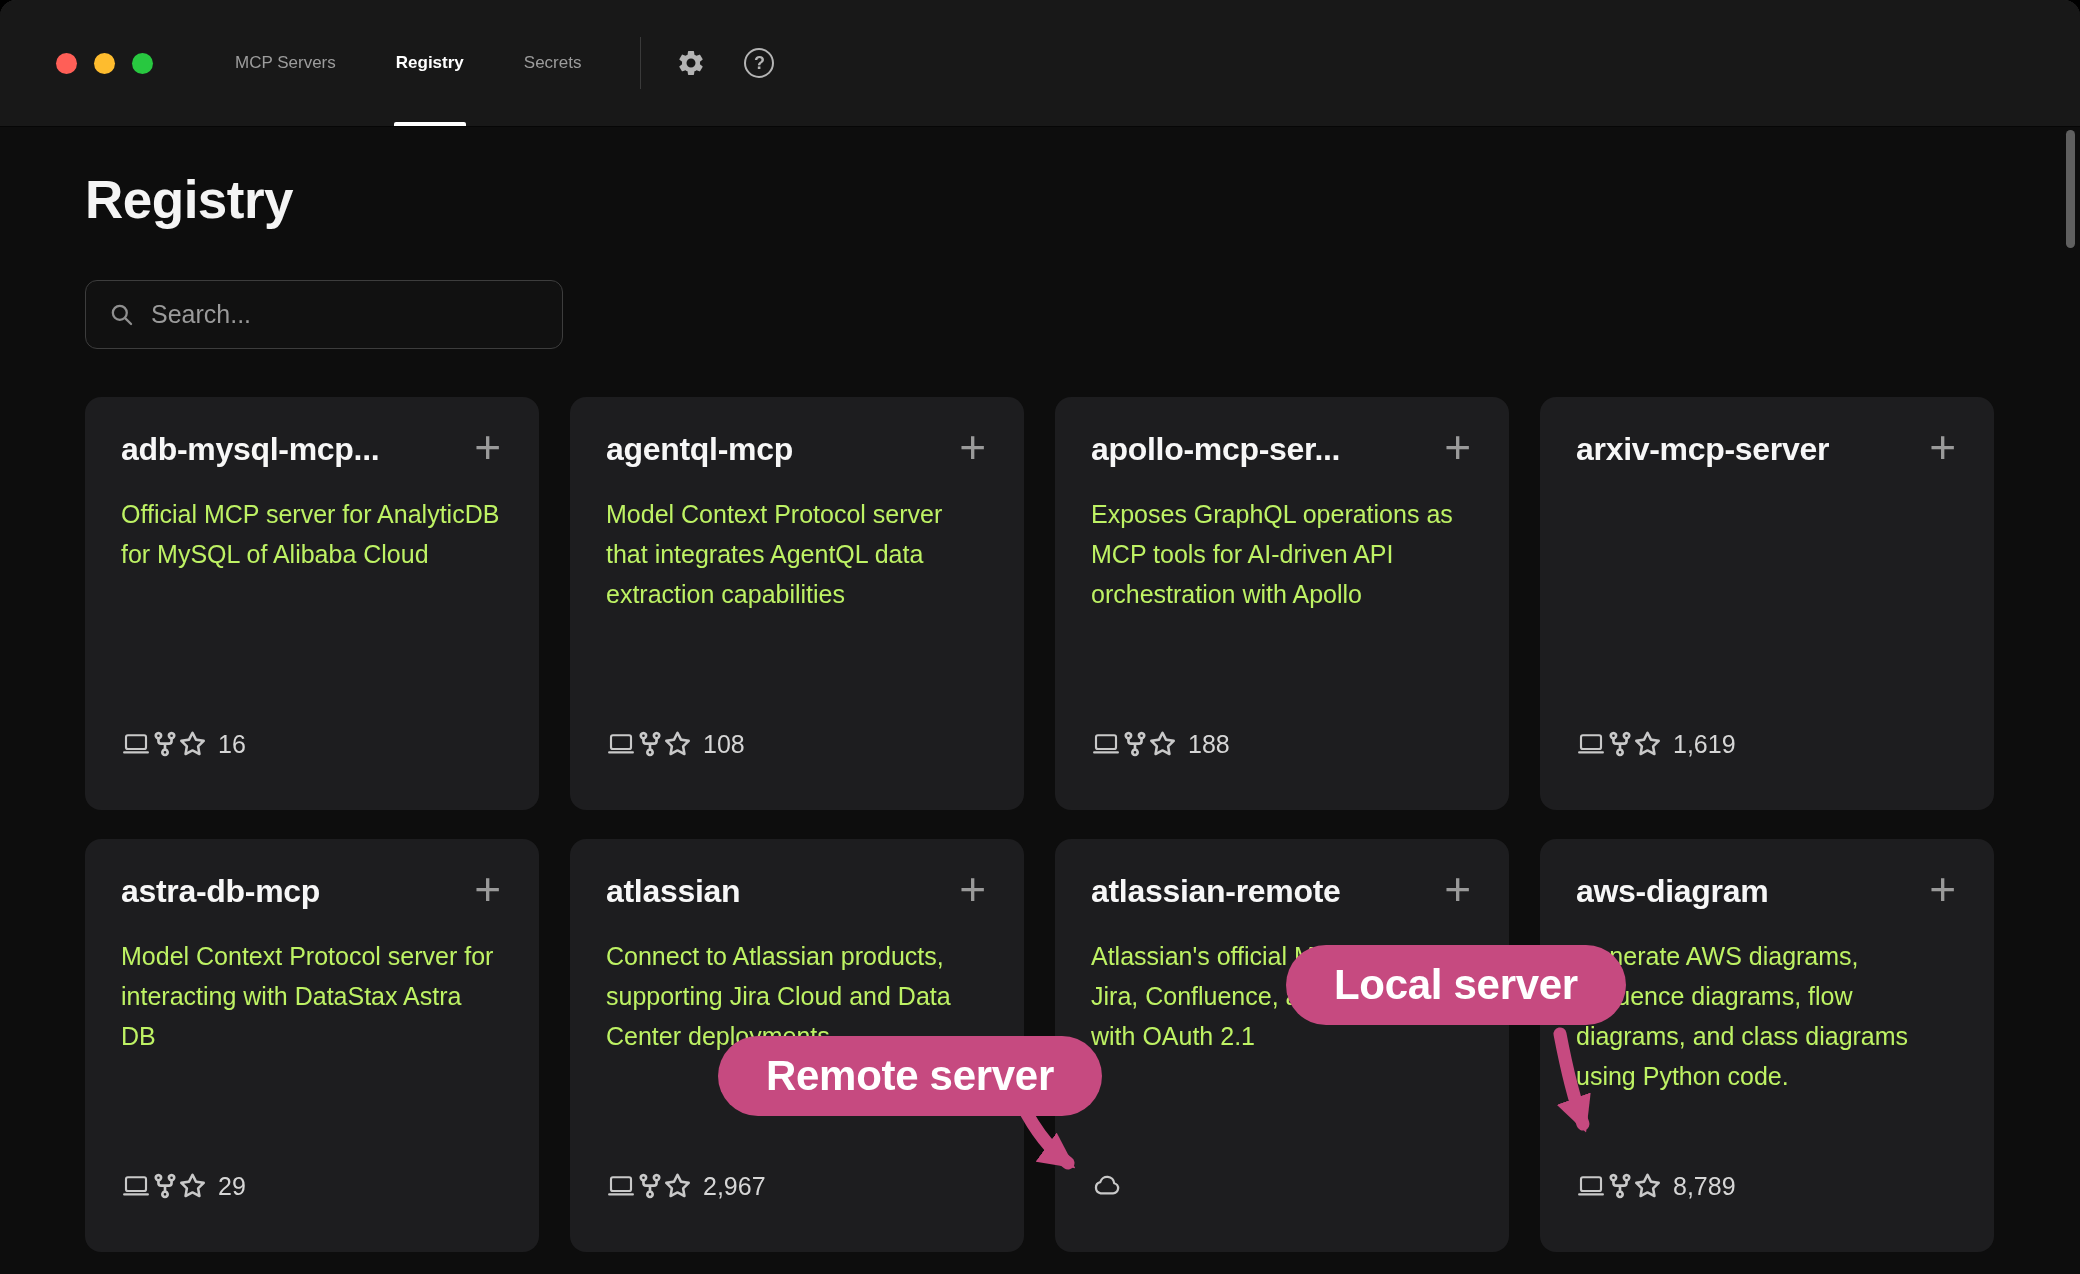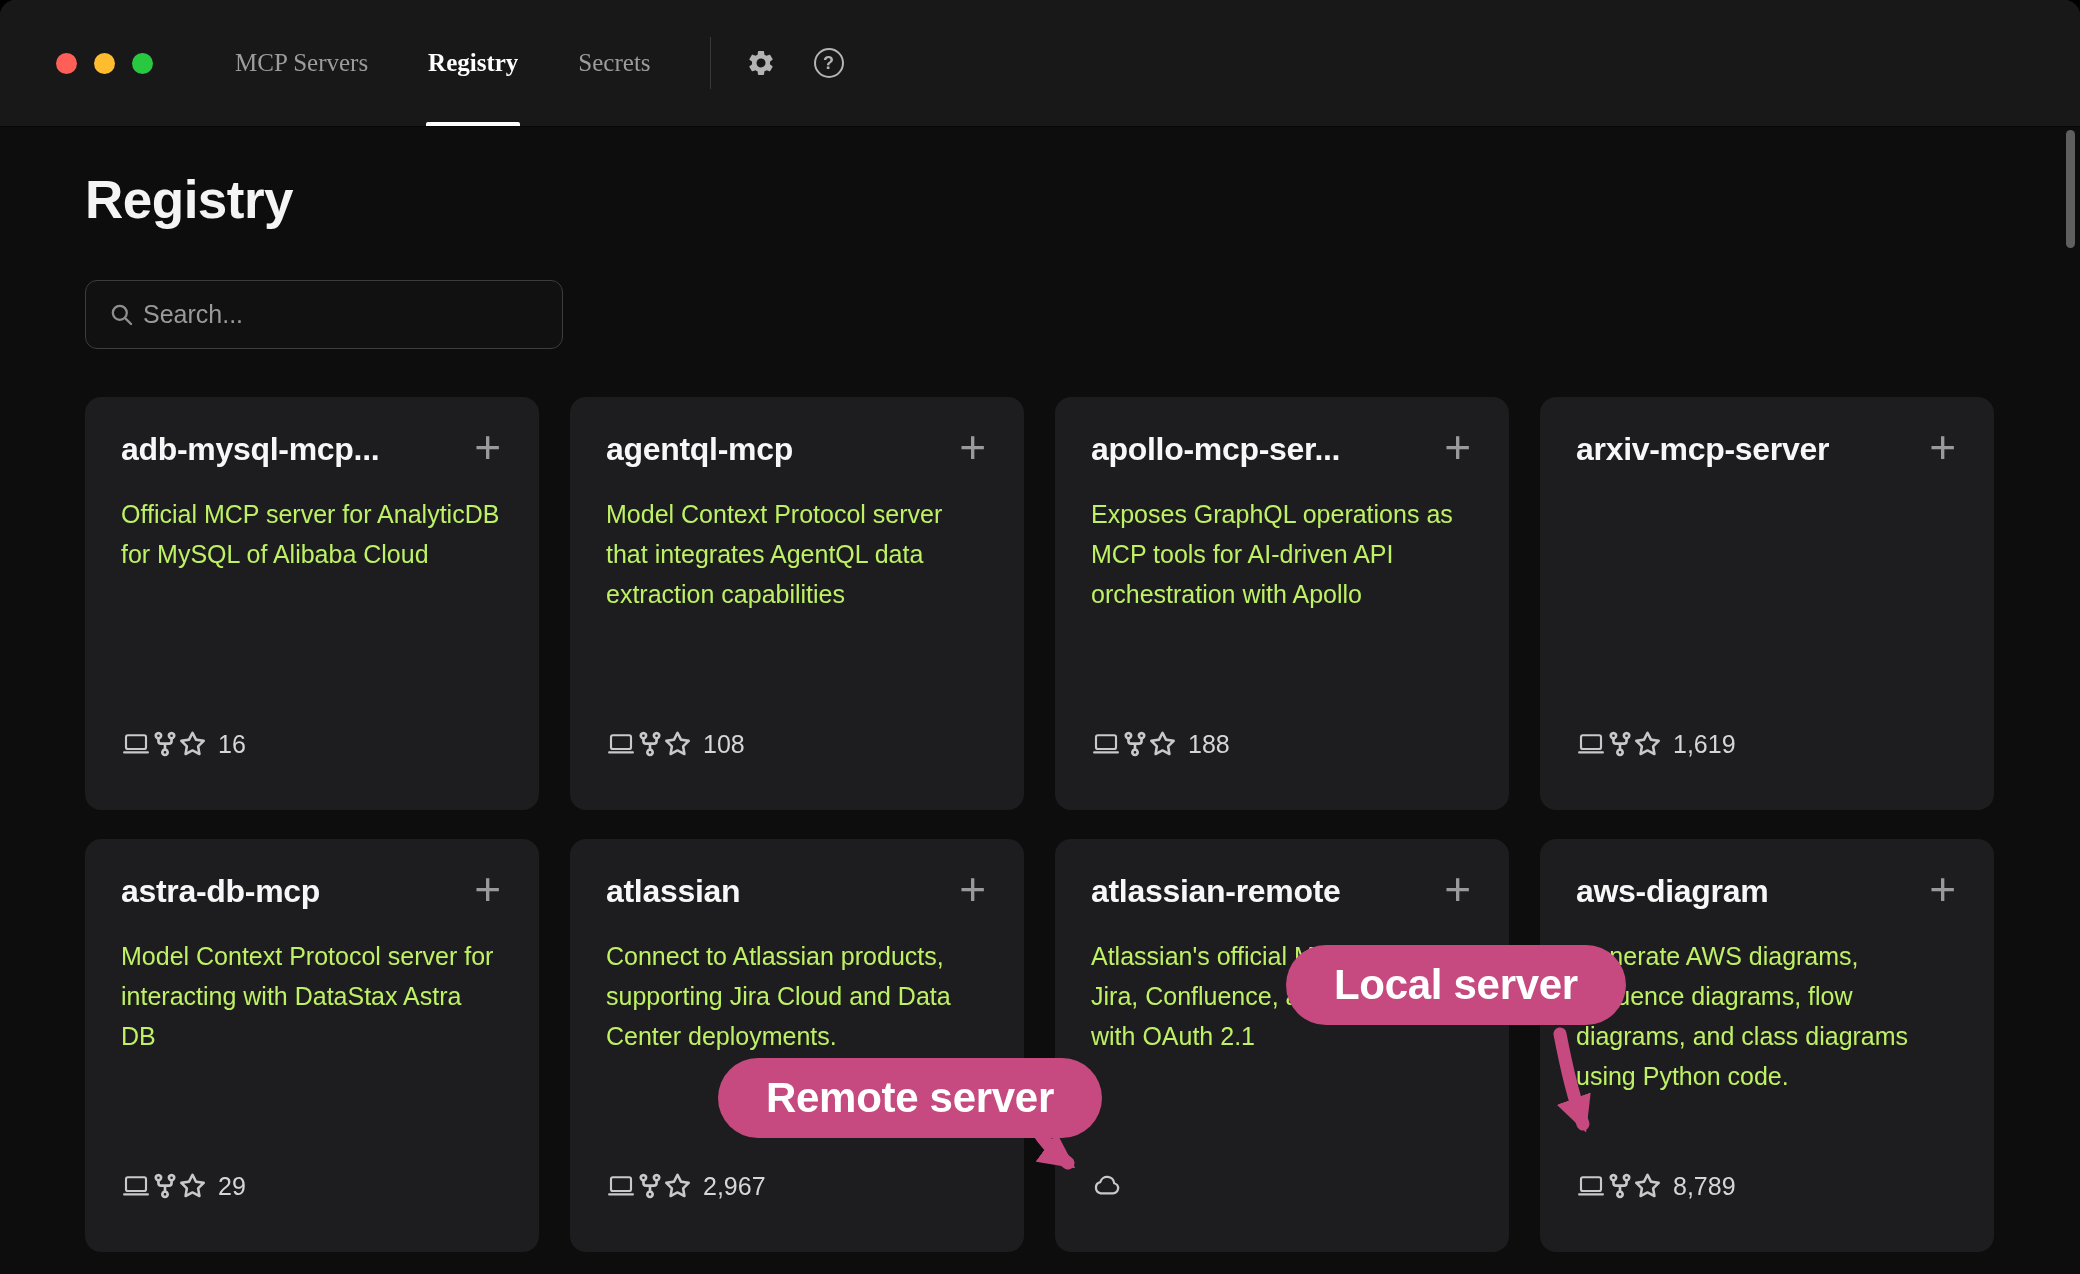--- a/index.html
+++ b/index.html
@@ -13,42 +13,42 @@
   
   .topbar { height:127px; background:#181818; display:flex; align-items:stretch;
     border-bottom:1px solid #060606; }
   .traffic { display:flex; align-items:center; gap:17px; margin-left:56px; }
   .light { width:21px; height:21px; border-radius:50%; }
   .light.red { background:#ff5f57; }
   .light.yellow { background:#febc2e; }
   .light.green { background:#28c840; }
 
   .tabs { display:flex; margin-left:80px; gap:56px; align-items:stretch; }
-  .tab { display:flex; align-items:center; font-size:25px; color:#9c9c9c;
-    position:relative; cursor:default; padding:0 2px;font-family:Liberation Serif, serif; }
+  .tab { display:flex; align-items:center; font-size:17px; color:#9c9c9c;
+    position:relative; cursor:default; padding:0 2px; }
   .tab.active { color:#ffffff; font-weight:700; }
   .tab.active::after { content:""; position:absolute; left:0; right:0; bottom:0;
     height:4px; background:#ffffff; border-radius:2px 2px 0 0; }
 
   .topbar-divider { width:1px; height:52px; background:#3a3a3a; align-self:center;
     margin-left:57px; }
   .icon-btn { display:flex; align-items:center; justify-content:center;
     align-self:center; width:36px; height:36px; color:#b4b4b4; margin-left:32px; }
   .help-circle { width:30px; height:30px; border:2.2px solid #b4b4b4; border-radius:50%;
     display:flex; align-items:center; justify-content:center; font-size:18px;
     font-weight:700; color:#b4b4b4; }
 
   
   .content { padding:0 85px; }
   h1.page-title { margin-top:42px; font-size:53px; font-weight:700; color:#f4f4f4;
     letter-spacing:-0.5px; }
 
   .searchbox { margin-top:50px; width:478px; height:69px; border:1px solid #3d3d3d;
     border-radius:12px; background:#111111; display:flex; align-items:center;
-    padding:0 22px; gap:8px; }
+    padding:0 22px; gap:16px; }
   .searchbox svg { flex:0 0 auto; color:#8f8f8f; }
   .searchbox input { flex:1; background:transparent; border:none; outline:none;
     font-size:25px; color:#e8e8e8; font-family:"Liberation Sans", sans-serif; }
   .searchbox input::placeholder { color:#9a9a9a; }
 
   
   .grid { margin-top:48px; display:grid; grid-template-columns:repeat(4, 454px);
     column-gap:31px; row-gap:29px; }
   .card { background:#1d1d1f; border-radius:16px; padding:34px 36px 51px;
     height:413px; display:flex; flex-direction:column; }
@@ -63,21 +63,21 @@
     color:#c9c9c9; }
   .stars { display:flex; align-items:center; gap:12px; }
   .star-count { font-size:25px; color:#d6d6d6; }
   .card .footer-cloud { display:none; }
   .card.remote .footer-cloud { display:flex; }
 
   
   .annotation-badge { position:absolute; height:80px; display:flex; align-items:center;
     padding:0 48px; background:#c64a80; color:#ffffff; font-size:42px; font-weight:700;
     border-radius:40px; z-index:70; letter-spacing:-0.3px;text-align:right; }
-  #ann-remote { left:718px; top:1058px; }
+  #ann-remote { left:718px; top:1036px; }
   #ann-local { left:1286px; top:945px; }
   .arrows { position:absolute; inset:0; width:2080px; height:1274px;
     pointer-events:none; z-index:60; }
 
   
   .scrollbar-thumb { position:absolute; right:5px; top:130px; width:9px; height:118px;
     border-radius:5px; background:#6e6e6e; opacity:.85; z-index:80; }
 </style>
 </head>
 <body>

